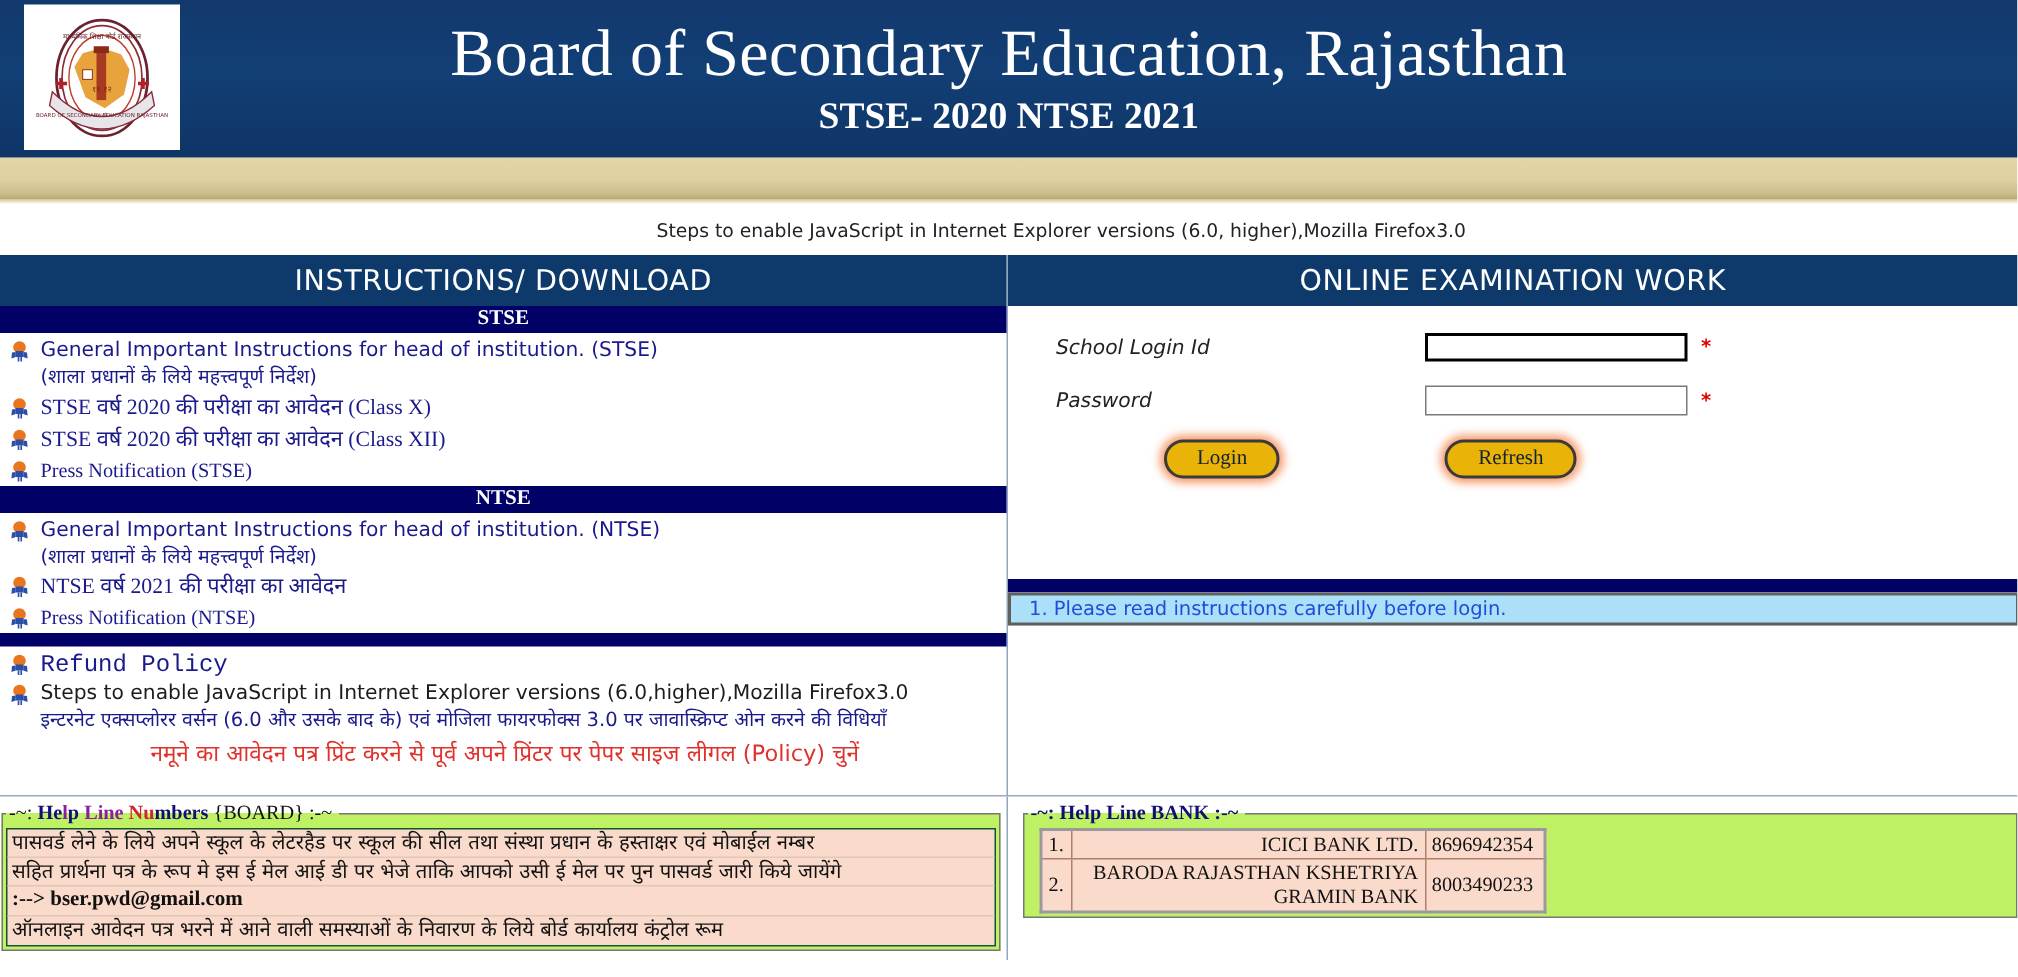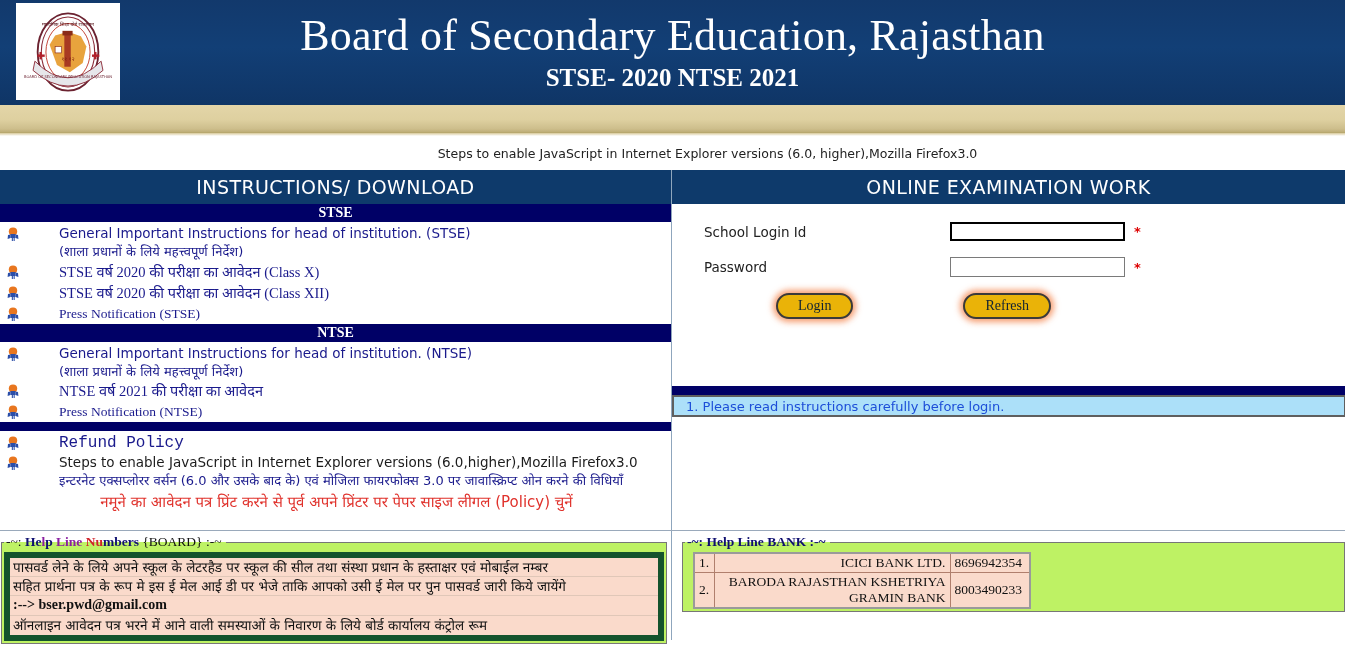--- a/index.html
+++ b/index.html
@@ -81,21 +81,20 @@
     text-align: center;
     height: 18px; line-height: 18px;
   }
   .sec-bar.plain { height: 9px; }
 
   .link-list { padding: 2px 0 0 0; }
   .link-row {
     display: flex; align-items: flex-start;
     padding: 1px 0 1px 5px;
     min-height: 19px;
-    gap: 32px;
   }
   .bullet {
     flex: 0 0 16px; width: 16px; height: 16px;
     margin-top: 1px; margin-right: 6px;
   }
   .link-text {
     font-size: 13.5px;
     color: #1a1a8c;
     line-height: 1.32;
     font-family: "DejaVu Sans","Liberation Sans",sans-serif;
@@ -114,21 +113,21 @@
     color:#e0322c; text-align:center;
     font-size:15px; font-family:"DejaVu Sans",sans-serif;
     padding: 2px 8px 2px 10px; line-height:1.25;
   }
 
   
   .form-area { padding: 18px 0 0 0; position: relative; height: 182px; }
   .form-row { display: flex; align-items: center; margin-bottom: 16px; }
   .form-label {
     width: 278px; padding-left: 32px;
-    font-size: 13.5px; color: #222;
+    font-size: 13.5px; color: #222; font-style: italic;
   }
   .txtbox {
     width: 175px; height: 19px;
     border: 2px solid #000; background:#fff;
     outline:none; font-size:12px; padding:0 3px;
     font-family:"DejaVu Sans",sans-serif;
   }
   .txtbox.thin { border: 1px solid #7a7a7a; height: 20px; }
   .req { color:#d00; font-size:13px; margin-left:9px; font-weight:bold;}
   .btn-row { display:flex; padding-left:104px; margin-top: 16px; }
@@ -165,21 +164,21 @@
   fieldset.helpbox legend {
     font-family:"Liberation Serif","DejaVu Serif",serif;
     font-weight: bold; font-size: 13.5px;
     padding: 0 4px 0 2px;
   }
   .lg-n { color:#101070; }
   .lg-p { color:#8b1fa0; }
   .lg-r { color:#d0232b; }
   .lg-k { color:#111; font-weight:normal;}
 
-  .help-lines { background:#fadacb; border:6px solid #14532d; }
+  .help-lines { background:#fadacb; border:1px solid #14532d; }
   .help-lines div {
     font-size: 13.5px; color:#111; line-height:1.35;
     padding: 0 3px; border-bottom: 1px solid #e0c7b8;
     white-space: nowrap; overflow:hidden;
   }
   .help-lines div:last-child { border-bottom:none; }
   .mailrow { font-family:"Liberation Serif","DejaVu Serif",serif; font-weight:bold; font-size:14px !important;}
 
   table.bank {
     border-collapse: collapse; background:#fadacb;

